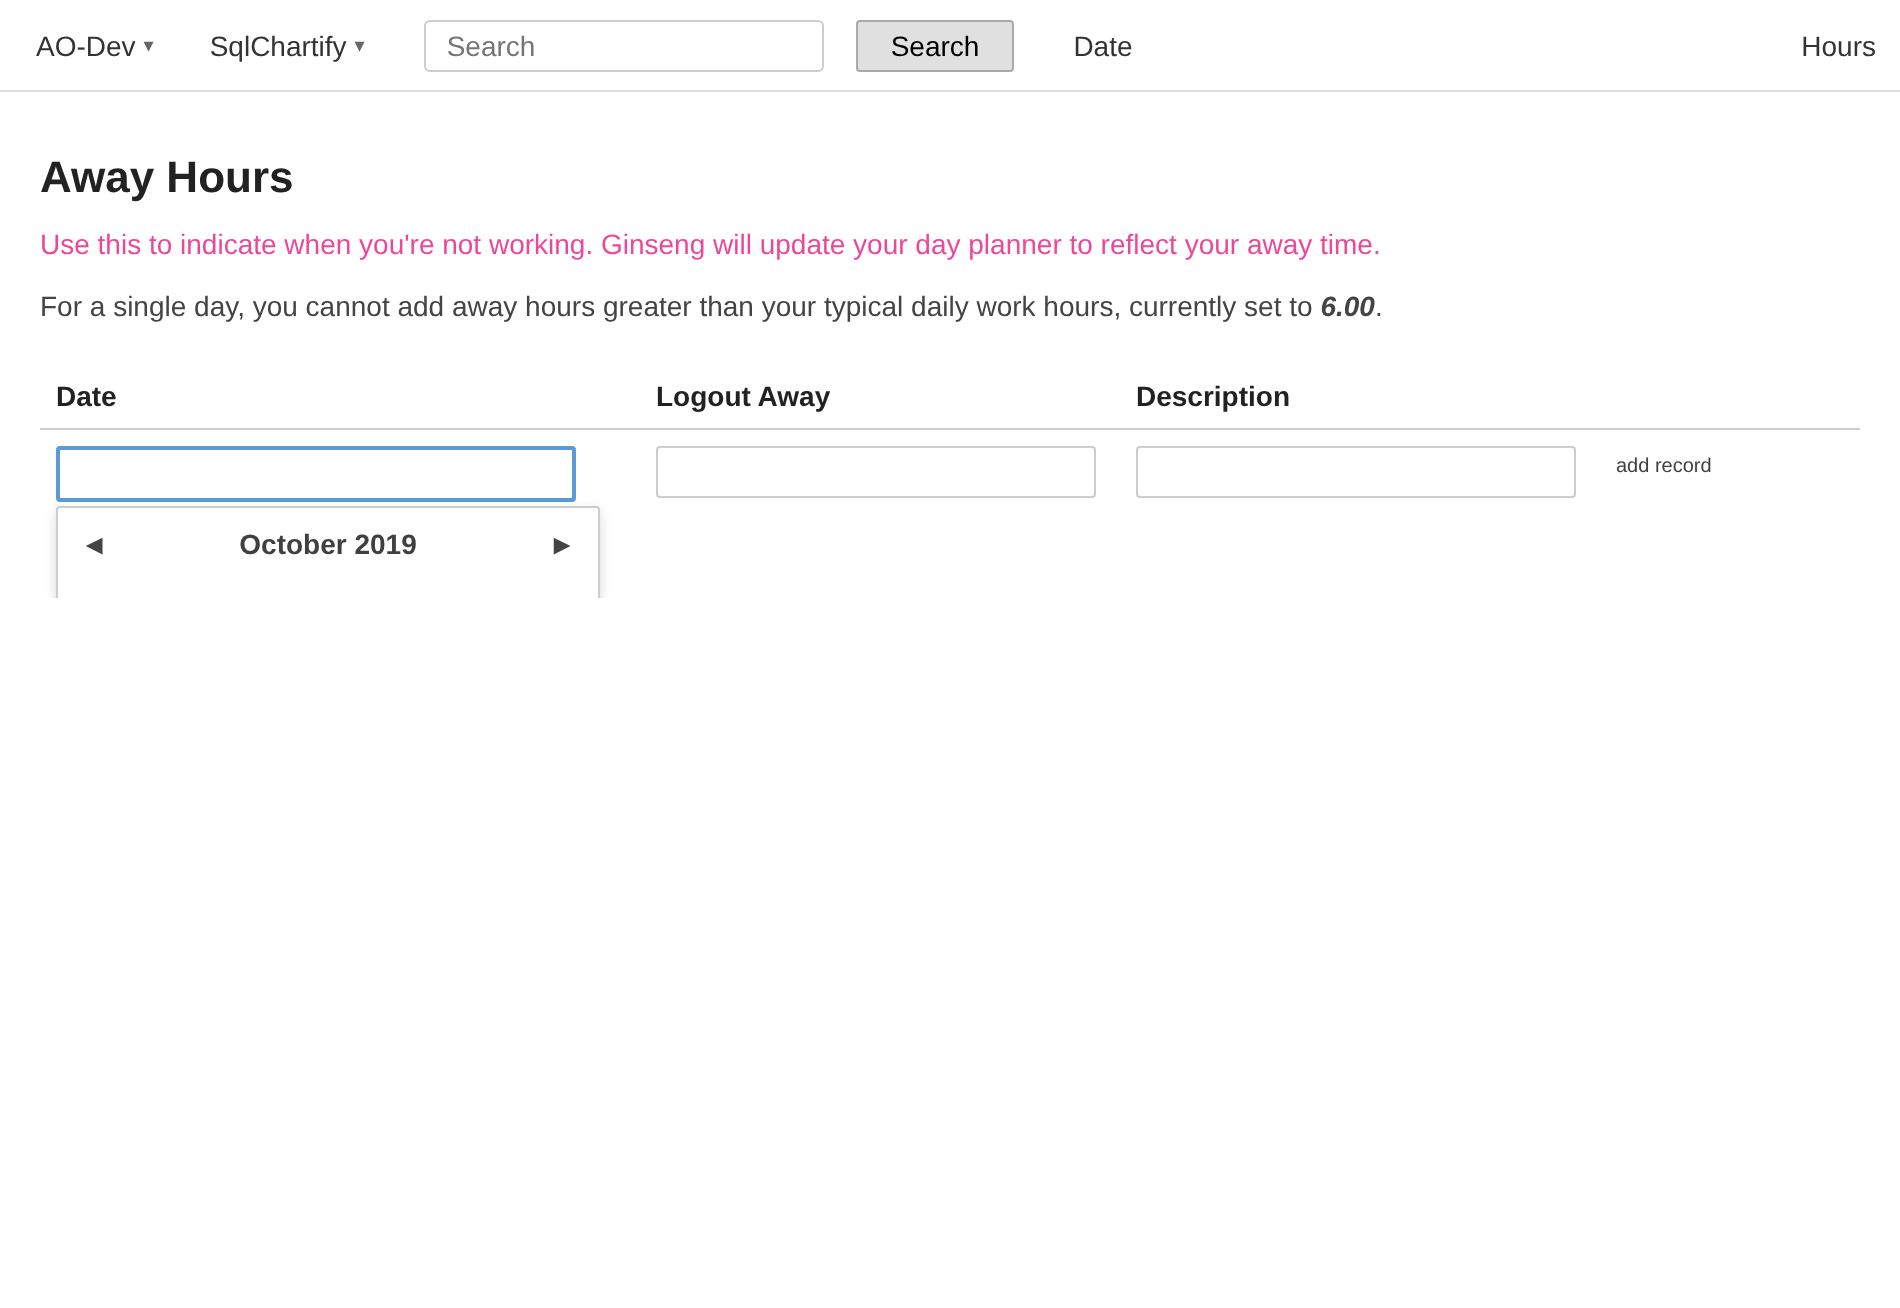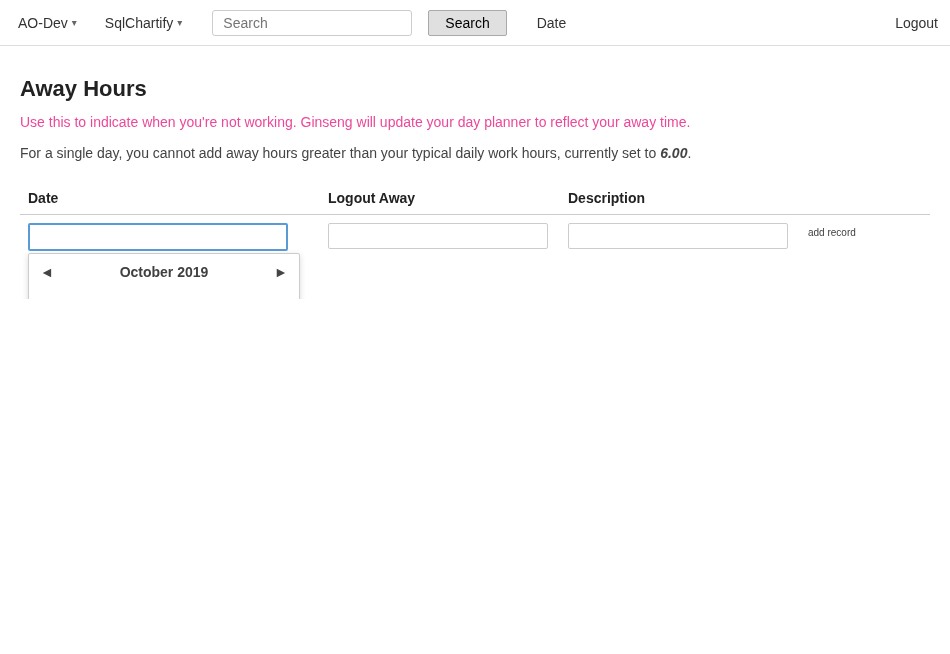--- a/index.html
+++ b/index.html
@@ -217,21 +217,21 @@
     </div>
     <div class="nav-brand-item">
       <span>SqlChartify</span>
       <span class="chevron-down">▾</span>
     </div>
     <input class="nav-search-input" type="text" placeholder="Search" style="">
     <button class="nav-search-btn">Search</button>
     <span class="nav-setup">Date</span>
   </div>
   <div class="nav-spacer"></div>
-  <span class="nav-logout">Logout</span>
+  <span class="nav-logout">Hours</span>
 </nav>
 
 <div class="page-content">
   <div class="page-title">Away Hours</div>
   <div class="page-desc">Use this to indicate when you're not working. Ginseng will update your day planner to reflect your away time.</div>
   <div class="page-note">
     <span>For a single day, you cannot add away hours greater than your typical daily work hours, currently set to </span><strong>6.00</strong><span>.</span>
   </div>
 
   <table class="form-table">

